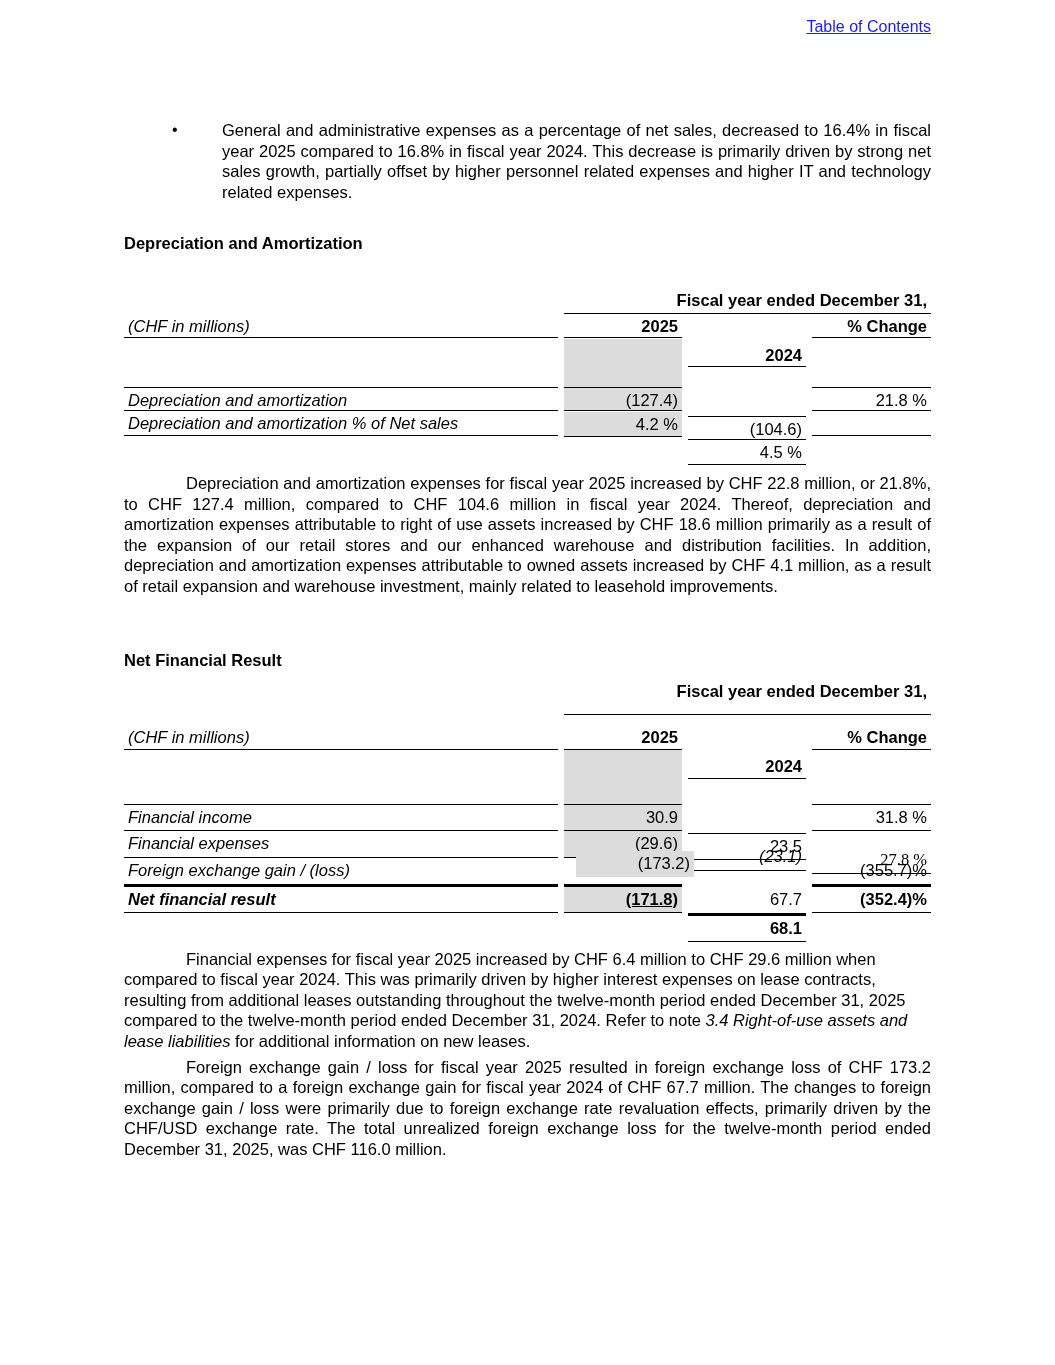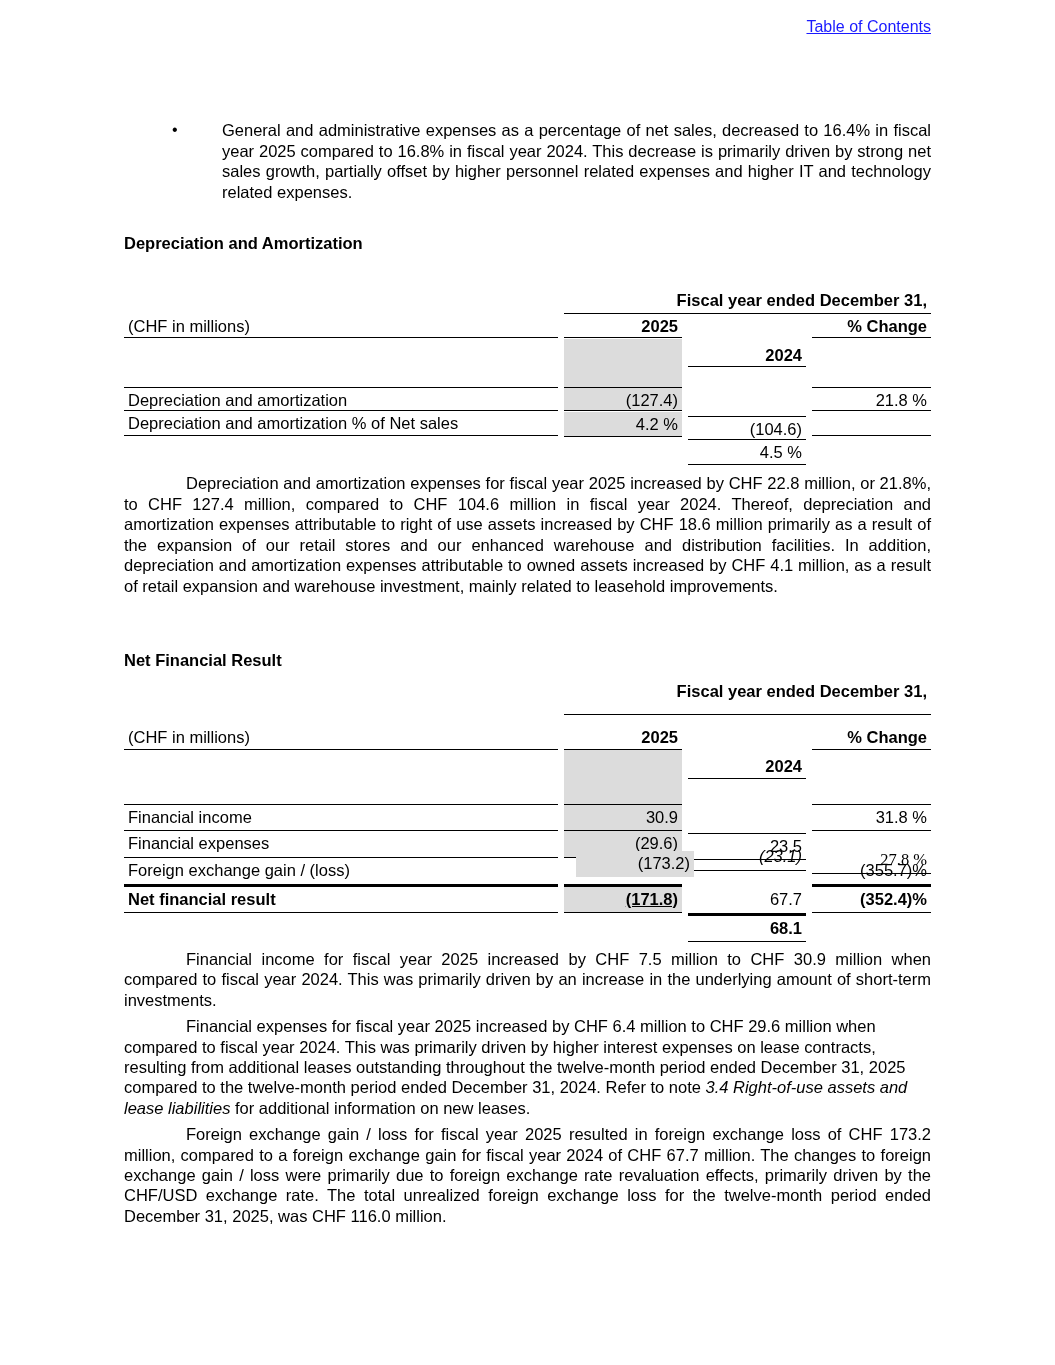--- a/index.html
+++ b/index.html
@@ -28,21 +28,21 @@
   .para .it { font-style: italic; }
 
   
   .tbl { position: absolute; left: 0; width: 807px; }
   .c-label { position: absolute; left: 0; width: 434px; }
   .c-2025 { position: absolute; left: 440px; width: 118px; }
   .c-2024 { position: absolute; left: 564px; width: 118px; margin-top: 29px; }
   .c-chg  { position: absolute; left: 688px; width: 119px; }
   .cell { height: 24px; line-height: 24px; box-sizing: border-box; }
   .num { text-align: right; padding-right: 4px; }
-  .lbl { padding-left: 4px; }
+  .lbl { padding-left: 4px; font-style: italic; }
   .shade { background: #dcdcdc; }
   .bt { border-top: 1px solid #000; }
   .bb { border-bottom: 1px solid #000; }
   .bold { font-weight: bold; }
   .thick { border-top: 3px solid #000; }
   .fy-header { position: absolute; left: 440px; width: 367px; text-align: right; font-weight: bold; }
   .hdr-line { position: absolute; left: 440px; width: 367px; border-top: 1px solid #000; }
 </style>
 </head>
 <body>
@@ -112,18 +112,17 @@
     <div class="c-2024 cell num" style="top:179px;height:26px;line-height:24px;">67.7</div>
     <div class="c-chg cell num" style="top:179px;height:26px;line-height:24px;">(355.7)%</div>
 
     <div class="c-label cell lbl bold thick bb" style="top:205px;height:29px;line-height:24px;">Net financial result</div>
     <div class="c-2025 cell num bold shade thick bb" style="top:205px;height:29px;line-height:24px;text-decoration:underline;">(171.8)</div>
     <div class="c-2024 cell num bold thick bb" style="top:205px;height:29px;line-height:24px;">68.1</div>
     <div class="c-chg cell num bold thick bb" style="top:205px;height:29px;line-height:24px;">(352.4)%</div>
   </div>
 
   <div class="para" style="top:949px;line-height:20.4px;">
-    <p>Financial income for fiscal year 2025 increased by CHF 7.5 million to CHF 30.9 million when compared to fiscal year 2024. This was primarily driven by an increase in the underlying amount of short-term investments.</p>
     <p style="text-align:left;"><span>Financial expenses for fiscal year 2025 increased by CHF 6.4 million to CHF 29.6 million when compared to fiscal year 2024. This was primarily driven by higher interest expenses on lease contracts, resulting from additional leases outstanding throughout the twelve-month period ended December 31, 2025 compared to the twelve-month period ended December 31, 2024. Refer to note </span><span class="it">3.4 Right-of-use assets and lease liabilities</span><span> for additional information on new leases.</span></p>
     <p>Foreign exchange gain / loss for fiscal year 2025 resulted in foreign exchange loss of CHF 173.2 million, compared to a foreign exchange gain for fiscal year 2024 of CHF 67.7 million. The changes to foreign exchange gain / loss were primarily due to foreign exchange rate revaluation effects, primarily driven by the CHF/USD exchange rate. The total unrealized foreign exchange loss for the twelve-month period ended December 31, 2025, was CHF 116.0 million.</p>
   </div>
 
 </div>
 
 </body></html>

